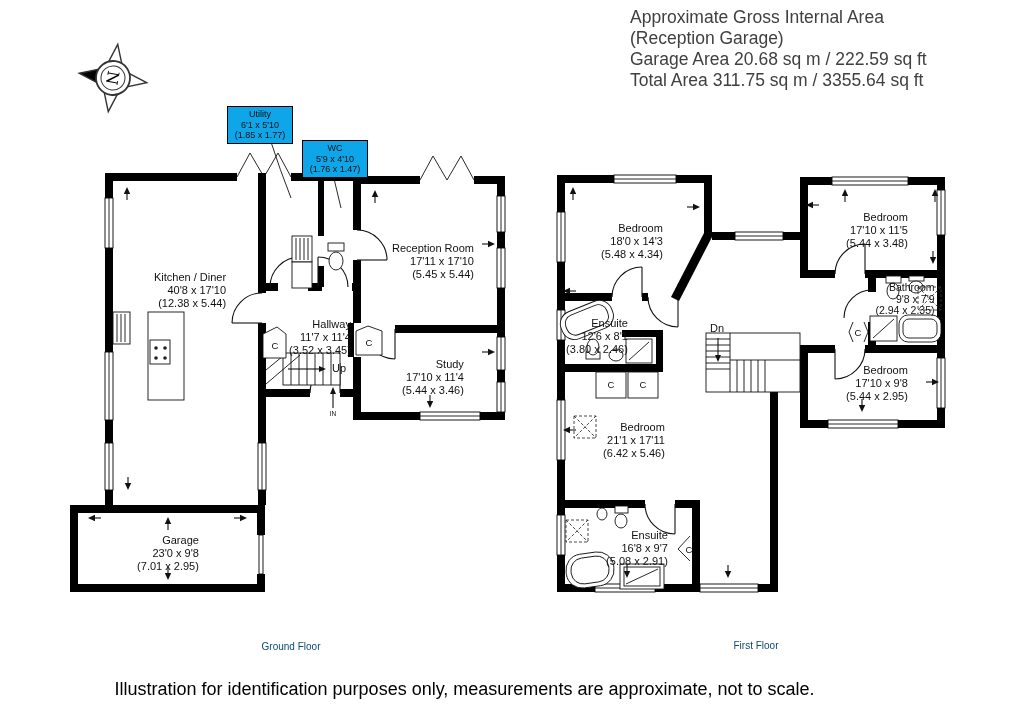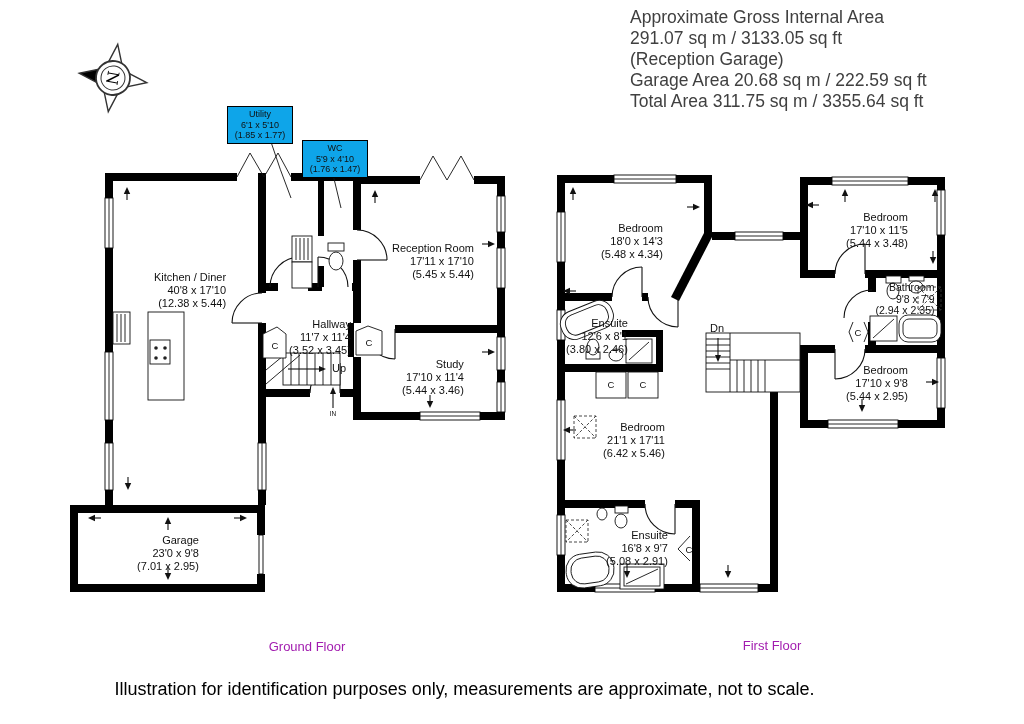--- a/index.html
+++ b/index.html
@@ -8,21 +8,21 @@
   svg.plan{position:absolute;left:0;top:0;}
   .hdr{position:absolute;left:630px;top:7px;width:380px;text-align:left;
        font-size:17.5px;line-height:21px;color:#404040;}
   .rlabel{position:absolute;transform:translate(-50%,-50%);text-align:right;
           font-size:11px;line-height:13px;color:#111;white-space:nowrap;}
   .boxlabel{position:absolute;border:1px solid #000;background:#0ea5e9;text-align:center;
             font-size:9px;line-height:10.5px;padding:2px 3px;white-space:nowrap;}
   .tiny{position:absolute;transform:translate(-50%,-50%);font-size:9.5px;color:#111;white-space:nowrap;}
   .up,.dn{font-size:11px;}
   .in{font-size:6.5px;}
-  .floorlabel{position:absolute;transform:translate(-50%,-50%);font-size:13px;color:#a21caf;white-space:nowrap;margin-left:16px;}
+  .floorlabel{position:absolute;transform:translate(-50%,-50%);font-size:10px;color:#0c4a6e;white-space:nowrap;}
   .disclaimer{position:absolute;left:0;top:679px;width:929px;text-align:center;
               font-size:18px;color:#000;}
   .w{fill:#000;}
   .win{fill:#fff;stroke:#000;stroke-width:0.9;}
   .thin{fill:none;stroke:#111;stroke-width:0.9;}
   .thinf{fill:#fff;stroke:#111;stroke-width:0.9;}
   .arc{fill:none;stroke:#111;stroke-width:1.1;}
   .dash{fill:none;stroke:#333;stroke-width:0.9;stroke-dasharray:3 2;}
 </style>
 </head>
@@ -332,21 +332,20 @@
       <use href="#arrow" transform="translate(563,430) rotate(270)"></use>
       <use href="#arrow" transform="translate(939,382) rotate(90)"></use>
       <use href="#arrow" transform="translate(627,578) rotate(180)"></use>
       <use href="#arrow" transform="translate(728,578) rotate(180)"></use>
     </g>
   </g>
 </svg>
 
 <div class="hdr">
   <div>Approximate Gross Internal Area</div>
-  <div>291.07 sq m / 3133.05 sq ft</div>
   <div>(Reception Garage)</div>
   <div>Garage Area 20.68 sq m / 222.59 sq ft</div>
   <div>Total Area 311.75 sq m / 3355.64 sq ft</div>
 </div>
 
 <div class="boxlabel" style="left:227px;top:106px;width:58px;">
   <div>Utility</div>
   <div>6'1 x 5'10</div>
   <div>(1.85 x 1.77)</div>
 </div>

